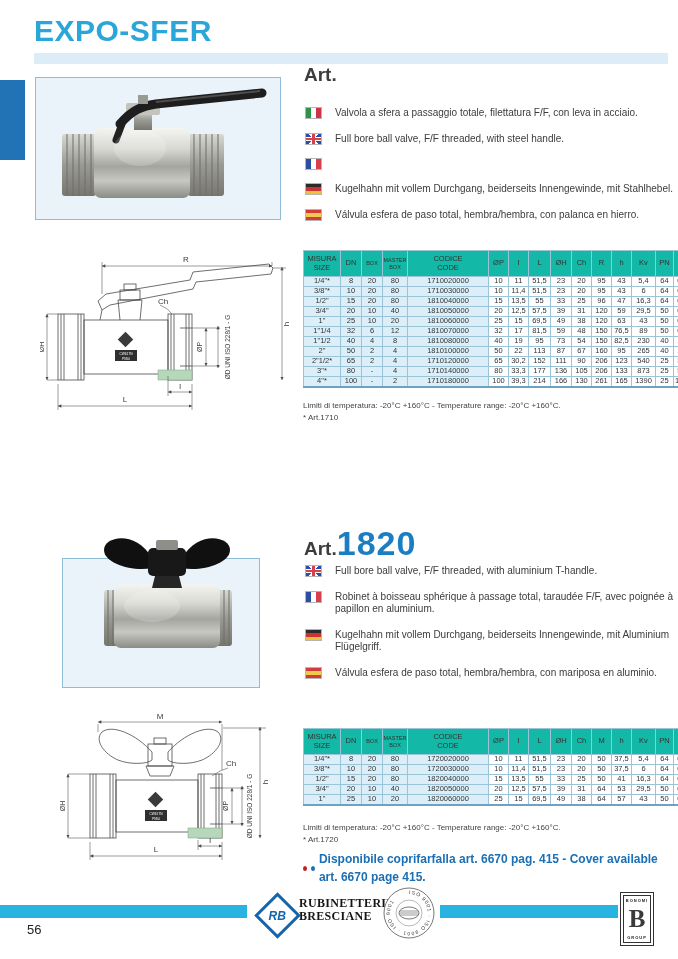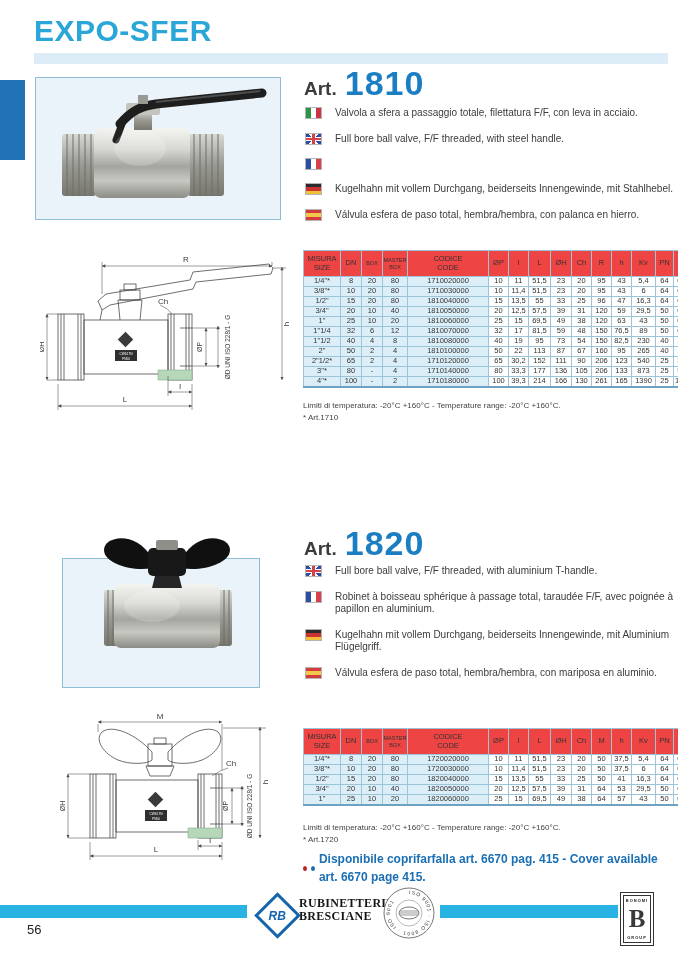--- a/index.html
+++ b/index.html
@@ -6,21 +6,21 @@
   #page{position:relative;width:678px;height:959px;background:#ffffff;overflow:hidden;
         font-family:"Liberation Sans", sans-serif;color:#3b3b3b;margin:0 auto;}
   .abs{position:absolute;}
 
   
   .brand-title{left:34px;top:14px;font-size:30px;font-weight:bold;color:#2aa7d8;letter-spacing:.5px;}
   .header-bar{left:34px;top:53px;width:634px;height:11px;background:#dcedf7;}
   .left-tab{left:0;top:80px;width:25px;height:80px;background:#2273b5;}
 
   
-  .art-head{display:flex;align-items:baseline;gap:8px;}
+  .art-head{display:flex;align-items:baseline;}
   .art-label{font-size:19px;font-weight:bold;color:#3c3c3c;}
   .art-number{font-size:34px;font-weight:bold;color:#1b7ec2;letter-spacing:1px;}
 
   
   .photo-box{background:#e9f3f9;border:1px solid #8fbdd8;}
 
   
   .desc-list{width:370px;}
   .desc-row{display:flex;gap:13px;margin-bottom:13px;align-items:flex-start;}
   .desc-text{font-size:10px;line-height:1.25;color:#3b3b3b;}
@@ -36,21 +36,21 @@
     linear-gradient(to bottom, transparent 0 30%, #ffffff 30% 70%, transparent 70% 100%),
     linear-gradient(to right, transparent 0 33%, #ffffff 33% 67%, transparent 67% 100%),
     linear-gradient(55deg, transparent 0 45%, #ffffff 45% 55%, transparent 55% 100%),
     linear-gradient(-55deg, transparent 0 45%, #ffffff 45% 55%, transparent 55% 100%);}
 
   
   .spec-table{border-collapse:collapse;table-layout:fixed;width:369px;
               font-size:7.5px;color:#333;border:1px solid #6da2c2;border-bottom:2px solid #6da2c2;}
   .spec-table th,.spec-table td{border:1px solid #9cc4d8;text-align:center;padding:0;
               height:9px;line-height:1.1;overflow:hidden;white-space:nowrap;}
-  .spec-table th{background:#ef4444;font-weight:normal;height:25px;color:#333;}
+  .spec-table th{background:#14b8a6;font-weight:normal;height:25px;color:#333;}
   .spec-table th.c2,.spec-table th.c3{font-size:5.5px;}
   .spec-table td.c0,.spec-table td.c1,.spec-table td.c2,.spec-table td.c3,.spec-table td.c4{background:#dceef7;}
   .spec-table .c0{width:36px}.spec-table .c1{width:20px}.spec-table .c2{width:20px}
   .spec-table .c3{width:24px}.spec-table .c4{width:80px}.spec-table .c5{width:19px}
   .spec-table .c6{width:19px}.spec-table .c7{width:21px}.spec-table .c8{width:20px}
   .spec-table .c9{width:19px}.spec-table .c10{width:19px}.spec-table .c11{width:19px}
   .spec-table .c12{width:23px}.spec-table .c13{width:17px}.spec-table .c14{width:21px}
 
   .notes{font-size:8px;color:#444;line-height:1.55;}
   .hl-note{display:flex;align-items:center;gap:4px;margin-top:3px;}
@@ -114,21 +114,20 @@
       <path d="M86,46 L80,62" stroke="#222" stroke-width="7" stroke-linecap="round"></path>
       <path d="M84,46 C96,32 106,28 120,26 L226,15" stroke="#1e1e1e" stroke-width="9" stroke-linecap="round" fill="none"></path>
       <path d="M120,24 L224,13" stroke="#4d4d4d" stroke-width="2" fill="none"></path>
       <rect x="102" y="17" width="10" height="9" fill="#9a9a94"></rect>
       <ellipse cx="104" cy="70" rx="26" ry="18" fill="#ffffff" opacity=".18"></ellipse>
     </svg>
   </div>
 
   <div class="abs art-head" style="left:304px;top:64px;">
     <span class="art-label">Art.</span>
-    <span class="art-number">1810</span>
   </div>
 
   <div class="abs desc-list" style="left:305px;top:107px;">
 
       <div class="desc-row">
         <span class="flag it"></span>
         <span class="desc-text">Valvola a sfera a passaggio totale, filettatura F/F, con leva in acciaio.</span>
       </div>
 
       <div class="desc-row">

